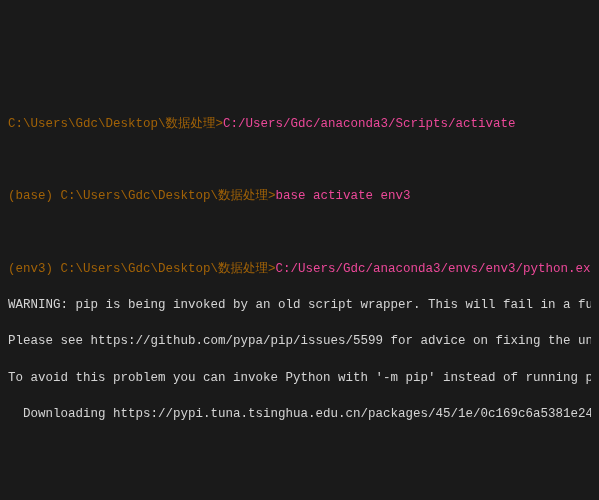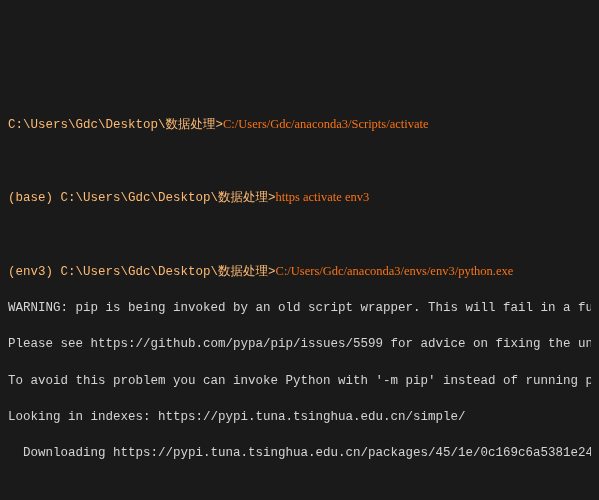--- a/index.html
+++ b/index.html
@@ -11,39 +11,38 @@
     font-size: 12.5px;
     line-height: 1.45;
     width: 599px;
     height: 500px;
     overflow: hidden;
     white-space: pre;
   }
   .terminal {
     padding: 6px 8px;
   }
-  .prompt-path { color: #fdba74; }
-  .cmd { color: #f97316; font-family: Liberation Serif, serif; }
+  .prompt-path { color: #a16207; }
+  .cmd { color: #ec4899; }
   .line { white-space: pre; overflow: hidden; }
 </style>
 </head>
 <body>
 
 
 
 <div class="terminal">
 <div class="line"><span class="prompt-path">C:\Users\Gdc\Desktop\数据处理&gt;</span><span class="cmd">C:/Users/Gdc/anaconda3/Scripts/activate</span></div>
 <div class="line"> </div>
-<div class="line"><span class="prompt-path">(base) C:\Users\Gdc\Desktop\数据处理&gt;</span><span class="cmd">https activate env3</span></div>
+<div class="line"><span class="prompt-path">(base) C:\Users\Gdc\Desktop\数据处理&gt;</span><span class="cmd">base activate env3</span></div>
 <div class="line"> </div>
 <div class="line"><span class="prompt-path">(env3) C:\Users\Gdc\Desktop\数据处理&gt;</span><span class="cmd">C:/Users/Gdc/anaconda3/envs/env3/python.exe</span></div>
 <div class="line">WARNING: pip is being invoked by an old script wrapper. This will fail in a futu</div>
 <div class="line">Please see https://github.com/pypa/pip/issues/5599 for advice on fixing the unde</div>
 <div class="line">To avoid this problem you can invoke Python with '-m pip' instead of running pip</div>
-<div class="line">Looking in indexes: https://pypi.tuna.tsinghua.edu.cn/simple/</div>
 <div class="line">  Downloading https://pypi.tuna.tsinghua.edu.cn/packages/45/1e/0c169c6a5381e241b</div>
 
 
 
 
 
 
 
 
 

